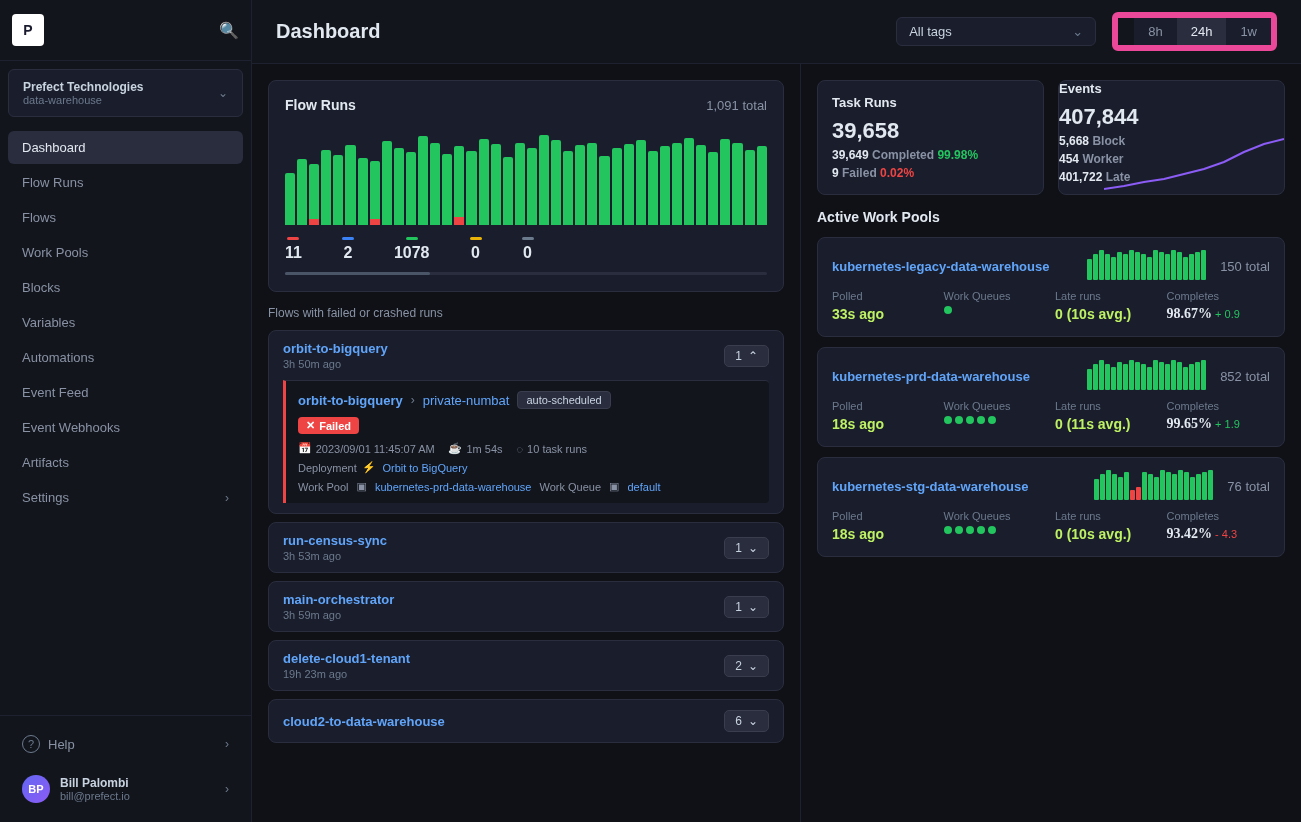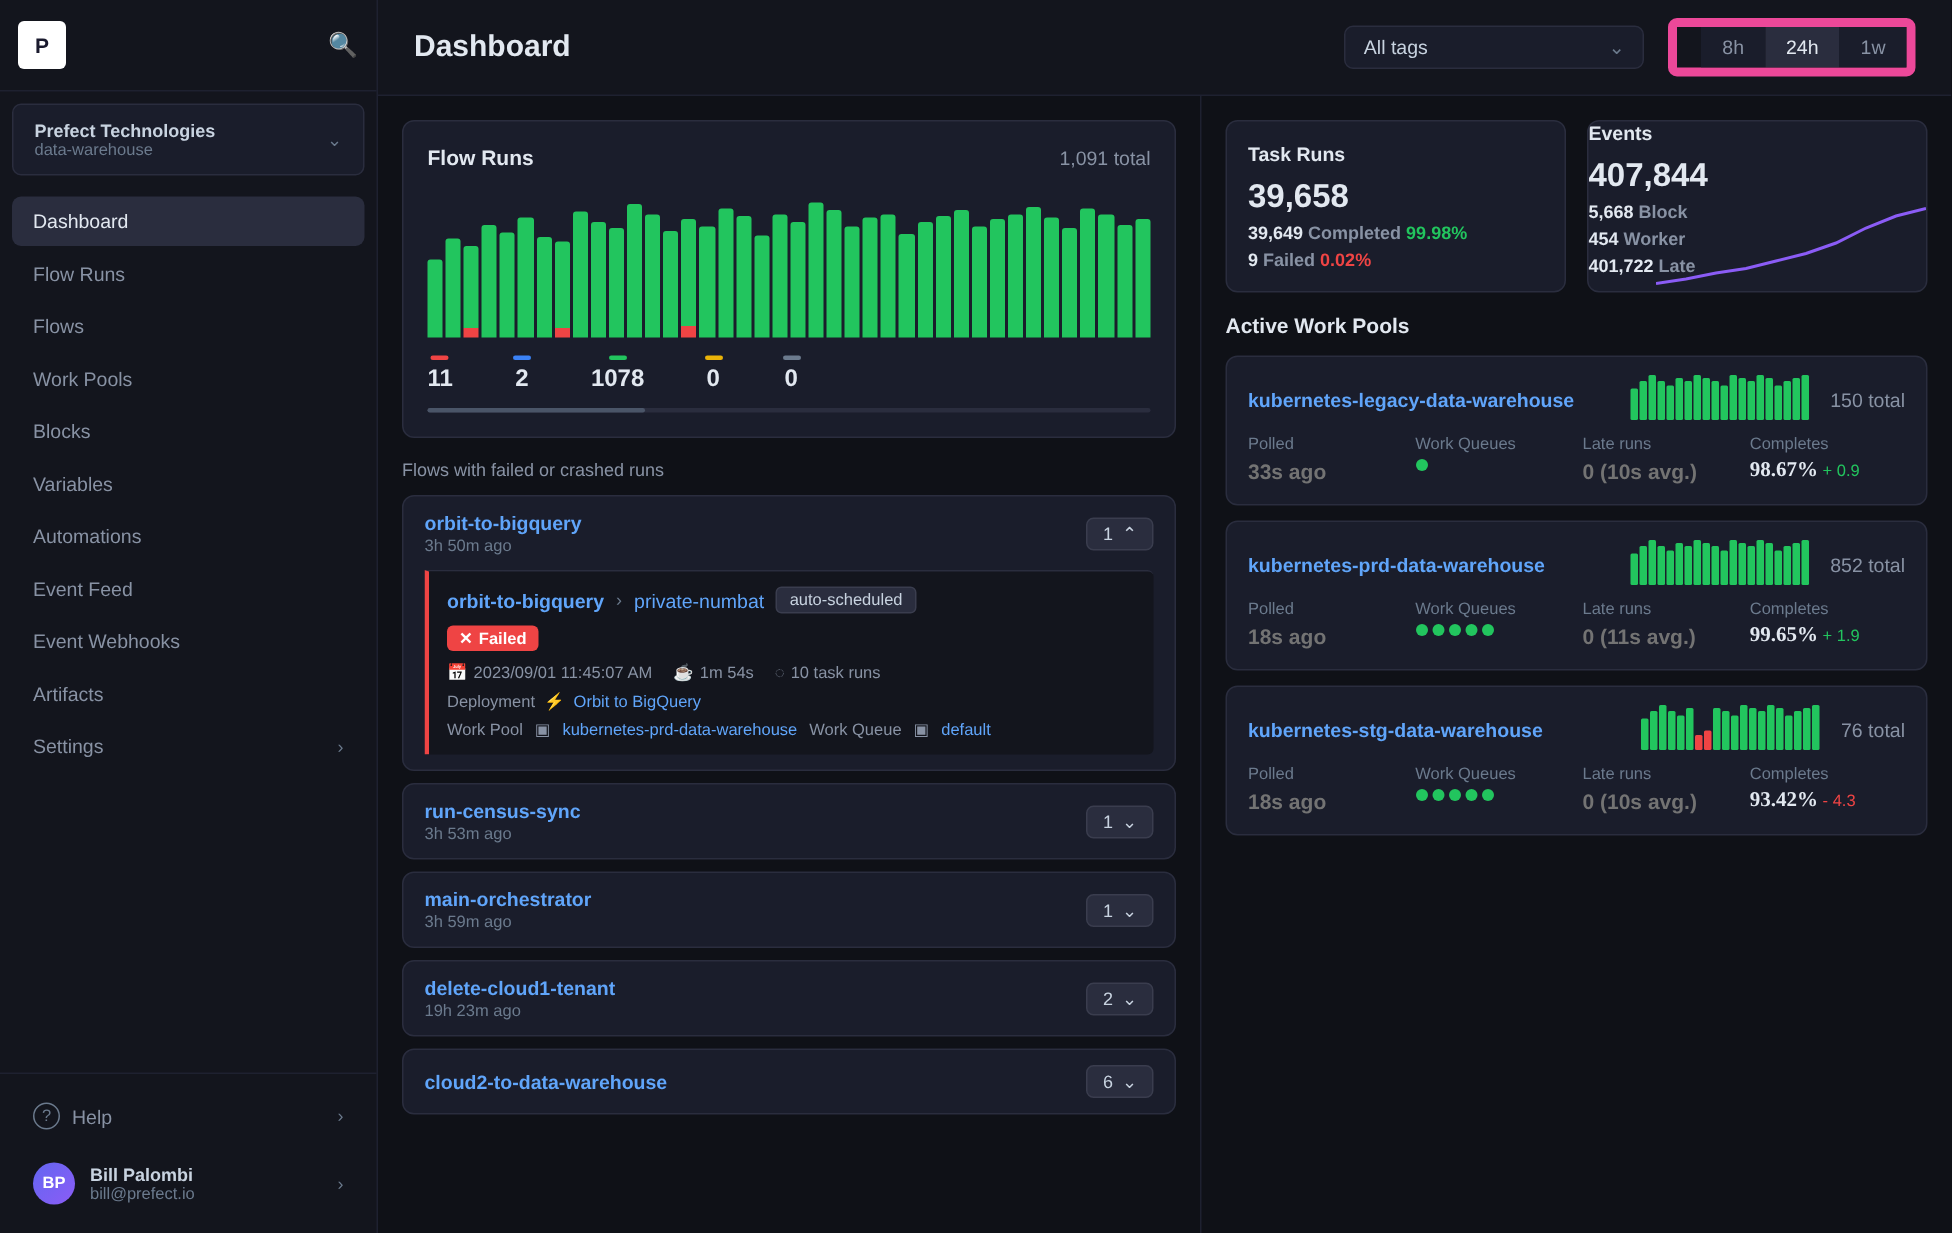--- a/index.html
+++ b/index.html
@@ -407,21 +407,21 @@
       background: #22c55e;
     }
     .wp-total { font-size: 13px; color: #8892a4; white-space: nowrap; margin-left: 8px; }
     .wp-stats {
       display: grid;
       grid-template-columns: repeat(4, 1fr);
       gap: 8px;
       font-size: 11px;
     }
     .wp-stat-label { color: #6b7a8d; margin-bottom: 4px; }
-    .wp-stat-val { font-size: 14px; font-weight: 700; color: #737373; }
+    .wp-stat-val { font-size: 14px; font-weight: 700; color: #bef264; }
     .wp-dot { display: inline-block; width: 8px; height: 8px; border-radius: 50%; background: #22c55e; }
     .wp-dot-row { display: flex; gap: 3px; align-items: center; margin-top: 2px; }
     .wp-completes-val { font-size: 14px; font-weight: 700; color: #e2e8f0; font-family: Liberation Serif, serif; }
     .wp-completes-chg { font-size: 11px; }
     .wp-completes-chg.pos { color: #22c55e; }
     .wp-completes-chg.neg { color: #ef4444; }
 
     
     ::-webkit-scrollbar { width: 4px; }
     ::-webkit-scrollbar-track { background: transparent; }

